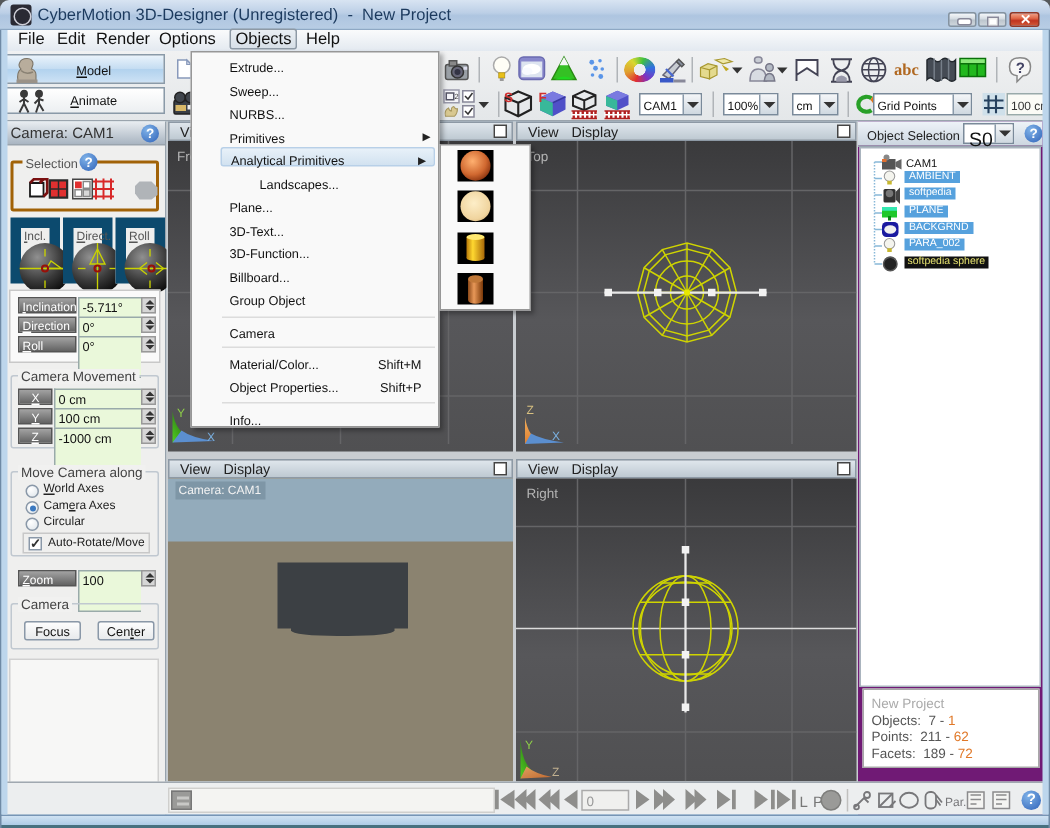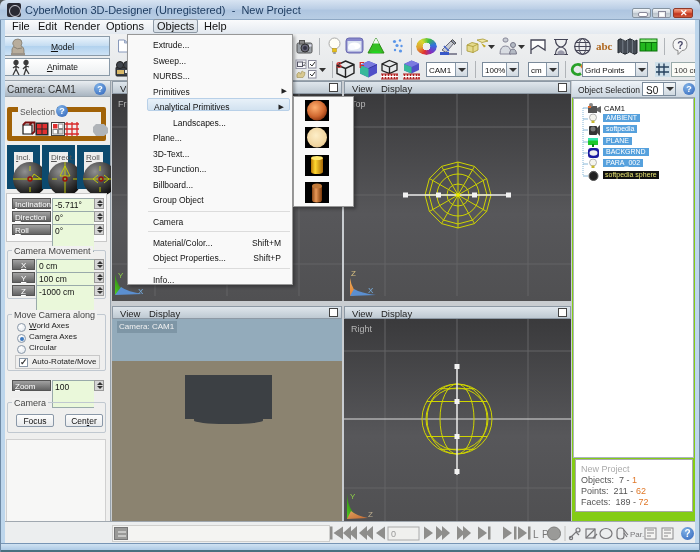--- a/index.html
+++ b/index.html
@@ -90,21 +90,21 @@
   color:#111; font-size:8.5px; }
 
 
 .vport { background:linear-gradient(#3a3a3c,#57575a 58%,#505052); overflow:hidden; }
 .vhead { height:13px; background:linear-gradient(#dfe6ec,#bec9d2);
   border:1px solid #8d99a5; font-size:9.5px; color:#222; position:absolute; }
 .vhead .vmax { position:absolute; right:3px; top:1px; width:9px; height:9px;
   border:1px solid #444; background:#fff; }
 
 
-#rightpanel { left:572px; top:81px; width:126px; height:462px; background:#84cc16;
+#rightpanel { left:572px; top:81px; width:126px; height:462px; background:#701a75;
   font-size:10px; }
 
 .thl { left:29px; background:#56a1dd; color:#fff; padding:0 3px 1px 3px; font-size:7px; }
 
 
 #bottombar { left:2px; top:521px; width:696px; height:22px; background:#eceeef;
   border-top:1px solid #a0a8b0; }
 .combo { top:4px; height:15px; background:#fff; border:1px solid #7a8a9a; font-size:8px; }
 .combo span { position:absolute; left:2px; top:3px; color:#111; white-space:nowrap; }
 .cdd { position:absolute; right:0; top:0; width:12px; height:13px;
@@ -366,21 +366,21 @@
   </g>
 </svg>
   </div>
 
 <div id="leftpanel" class="abs">
   <div class="capbar abs">
       <span style="position:absolute;left:5px;top:3px;font-size:10px;color:#333;">Camera: CAM1</span>
     <div class="qicon abs" style="right:4px;top:2px;">?</div>
   </div>
 
-  <div class="abs" style="left:5px;top:26px;width:99px;height:34px;border:5px solid #a16207;border-radius:2px;">
+  <div class="abs" style="left:5px;top:26px;width:99px;height:34px;border:2px solid #a16207;border-radius:2px;">
     <span class="abs" style="left:6px;top:-5px;background:#efefee;padding:0 2px;color:#555;font-size:8.5px;">Selection</span>
     <div class="qicon abs" style="left:44px;top:-7px;">?</div>
     <svg class="abs" style="left:0px;top:9px;" width="97" height="18">
       <g transform="translate(8,1)">
         <path d="M3,3 h9 v9 h-9 z" fill="#fff" stroke="#181818" stroke-width="1.2"></path>
         <path d="M3,3 l2.5,-2.5 h9 v9 L12,12 M12,0.5 L9.5,3 M14.5,9.5 L12,12" fill="none" stroke="#7a1010" stroke-width="1.8"></path>
       </g>
       <g transform="translate(23,1)">
         <rect x="0.5" y="0.5" width="13" height="13" fill="#2a2a2a"></rect>
         <rect x="2" y="2" width="4.5" height="4.5" fill="#e03030"></rect>
@@ -642,21 +642,21 @@
   <path d="M3,200 L24,199 Q13,197 7,192 Z" fill="url(#axg4)"></path>
   <text x="6" y="180" fill="#8fd048" font-size="8">Y</text>
   <text x="24" y="198" fill="#c0b090" font-size="8">Z</text>
 </svg>
 </div>
 
 <div id="rightpanel" class="abs">
   <div class="abs" style="left:0;top:0;width:123px;height:17px;background:linear-gradient(#eef3f8,#ccd6e0);border-bottom:1px solid #98a4b0;">
     <span class="abs" style="left:6px;top:4px;color:#222;font-size:8.5px;">Object Selection</span>
     <div class="abs" style="left:70px;top:1px;width:34px;height:14px;background:#fff;border:1px solid #7a8a9a;">
-      <span class="abs" style="left:3px;top:2px;color:#111;font-size:10px;">S0</span>
+      <span class="abs" style="left:3px;top:2px;color:#111;font-size:13px;">S0</span>
       <div class="abs" style="right:0;top:0;width:12px;height:12px;background:linear-gradient(#f4f6f8,#cfd8e0);border-left:1px solid #8a9aaa;">
         <div class="abs" style="left:2px;top:4px;border-left:4px solid transparent;border-right:4px solid transparent;border-top:4px solid #333;"></div>
       </div>
     </div>
     <div class="qicon abs" style="left:111px;top:2px;">?</div>
   </div>
   <div class="abs" style="left:1px;top:17px;width:121px;height:360px;background:#fff;border:1px solid #aab4be;">
     <svg class="abs" style="left:0;top:0" width="122" height="120">
       <path d="M9,9 V77" stroke="#88b8d8" stroke-width="1" stroke-dasharray="1,1" fill="none"></path>
       <path d="M9,9 h5 M9,20 h5 M9,31 h5 M9,43 h5 M9,54 h5 M9,65 h5 M9,77 h5" stroke="#88b8d8" stroke-width="1" fill="none"></path>

